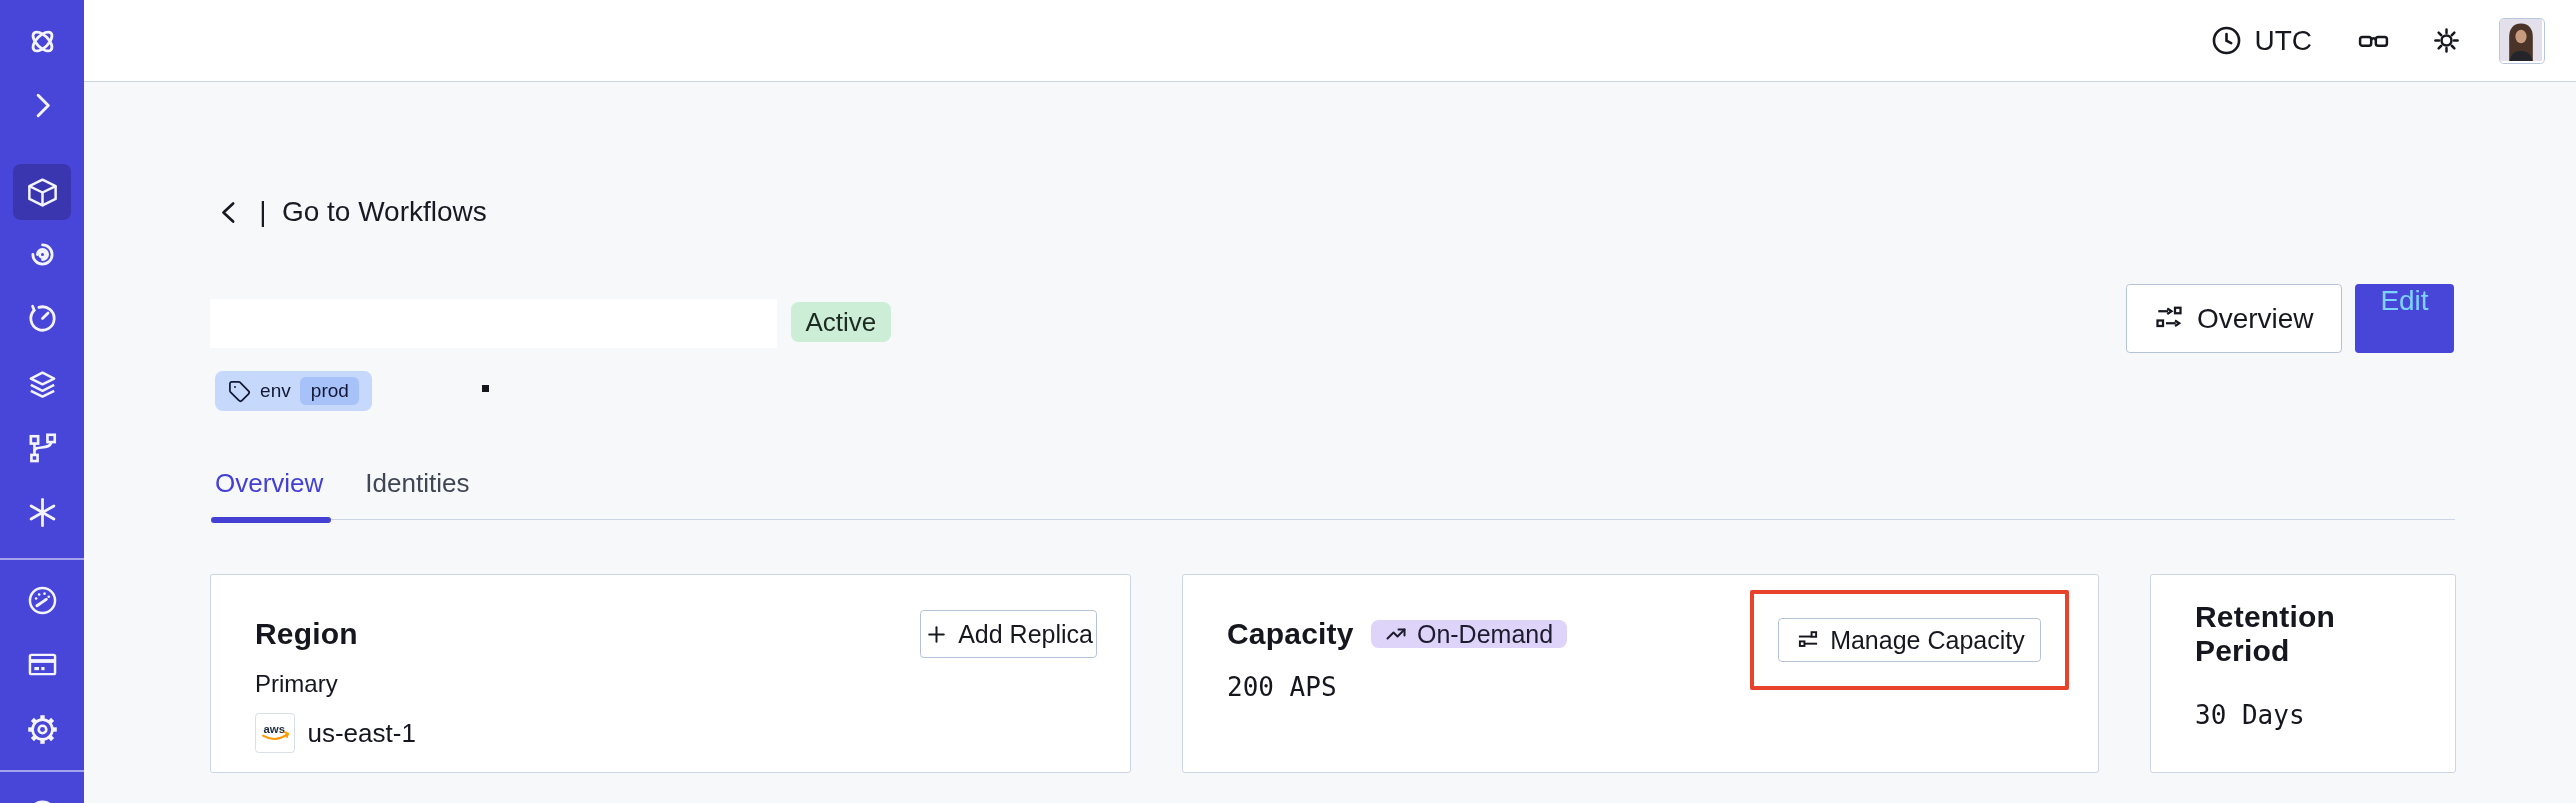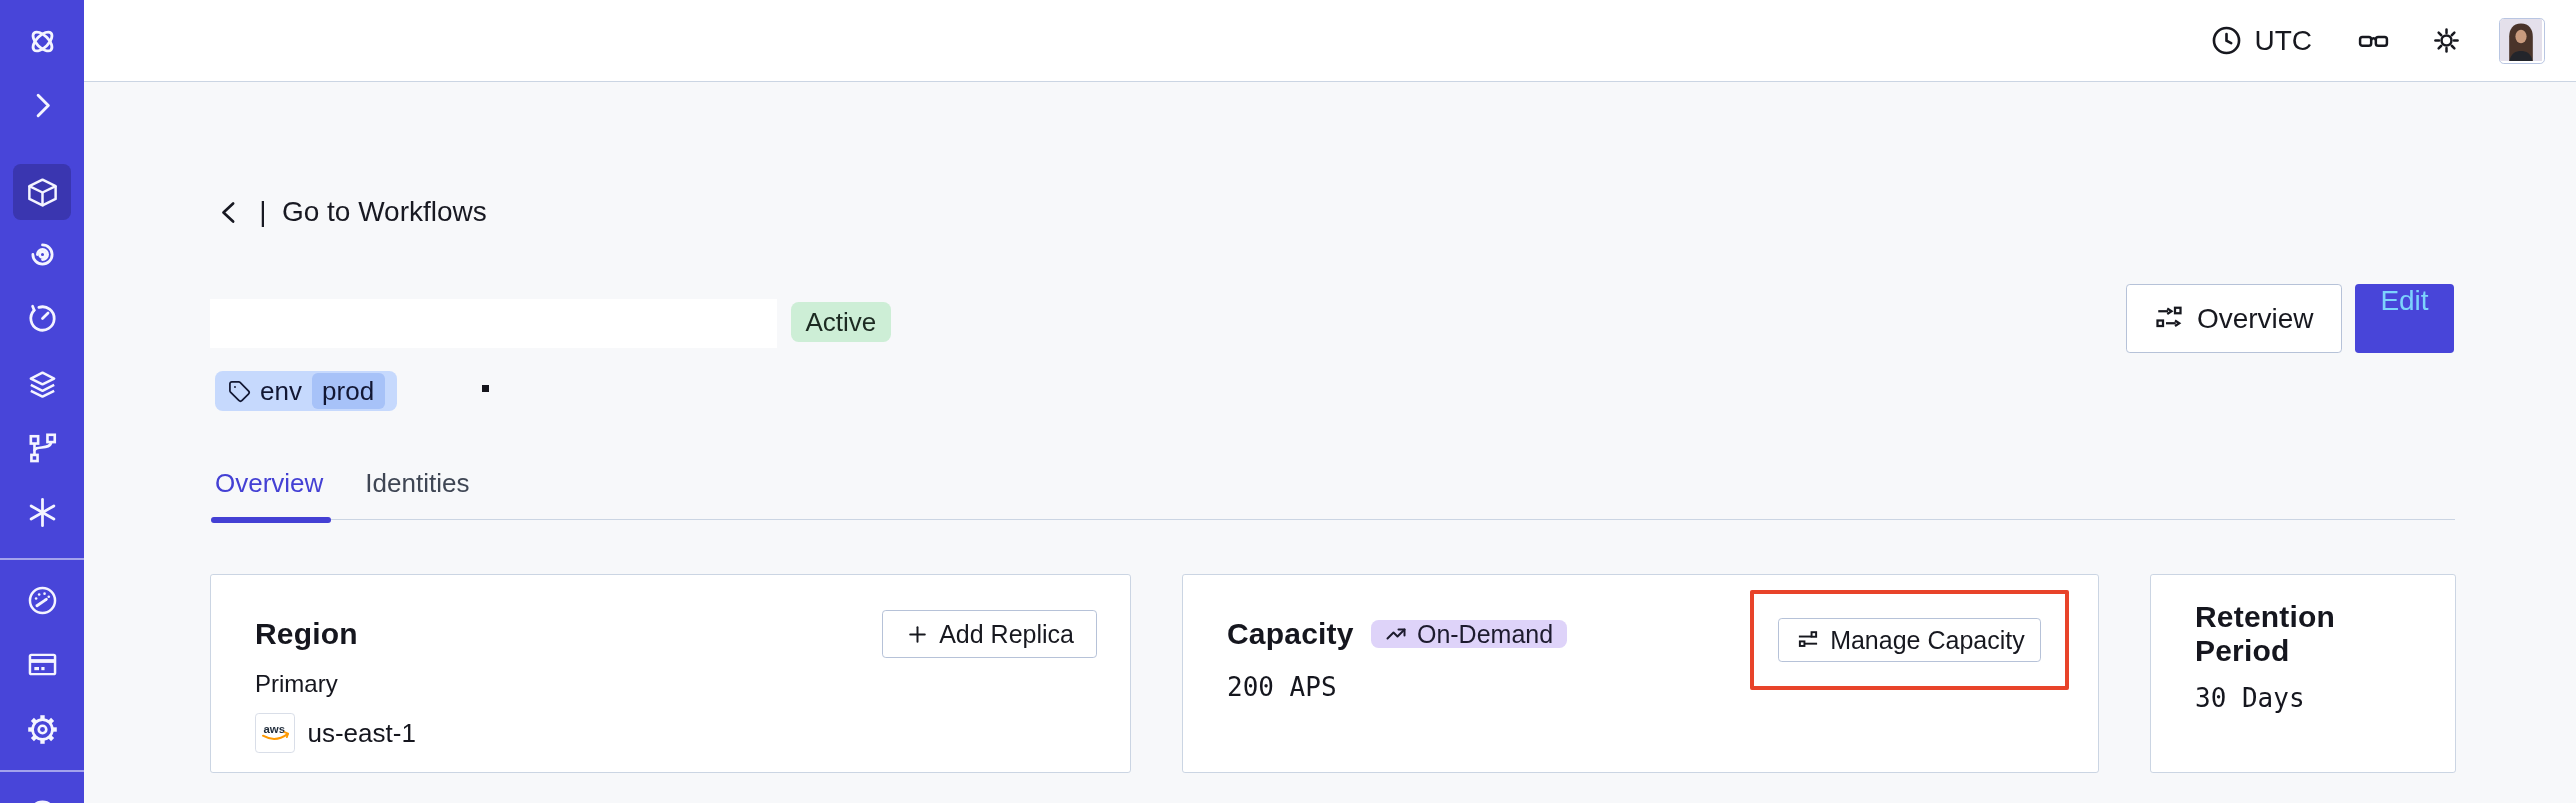--- a/index.html
+++ b/index.html
@@ -36,21 +36,21 @@
   
   .title-redaction{position:absolute;left:210px;top:299px;width:567px;height:49px;background:#ffffff}
   .title-dot{position:absolute;left:482px;top:385px;width:6.7px;height:6.7px;background:#16161c}
   .status-badge{position:absolute;left:791px;top:302px;height:40px;padding:0 14.4px;background:var(--green_badge,#cdeed6);color:#1c2a21;font-size:26px;border-radius:7.7px;display:inline-flex;align-items:center}
 
   .btn-connect{position:absolute;left:2126px;top:284px;width:216px;height:69px;background:#fff;border:1.9px solid var(--button_border,#b6c2d8);border-radius:3.8px;box-sizing:border-box;display:flex;align-items:center;justify-content:center;gap:12.5px;font-size:28px;color:#17181f;cursor:pointer}
   .btn-connect svg{width:30px;height:30px}
   .btn-edit{position:absolute;left:2355px;top:284px;width:99px;height:69px;background:var(--brand,#4845d9);border:none;border-radius:3.8px;display:flex;align-items:flex-start;justify-content:center;font-size:28px;color:#7dd3fc;cursor:pointer}
 
   
-  .tag{position:absolute;left:215px;top:371px;height:40px;display:inline-flex;align-items:center;gap:9.6px;padding:0 12.5px;background:var(--tag_bg,#c6d9fd);border-radius:7.7px;font-size:26px;color:#121733;cursor:default}
+  .tag{position:absolute;left:215px;top:371px;height:40px;display:inline-flex;align-items:center;gap:9.6px;padding:0 12.5px;background:var(--tag_bg,#c6d9fd);border-radius:7.7px;font-size:19px;color:#121733;cursor:default}
   .tag svg{width:23px;height:23px;color:#121733}
   .tag-chip{background:var(--tag_chip,#a7c2f8);border-radius:5.8px;padding:2.9px 10.5px}
 
   
   .tabs{position:absolute;left:215px;top:468px;width:2240px;display:flex;gap:42px;border-bottom:1.9px solid var(--border,#cbd5e3);box-sizing:border-box}
   .tab{font-size:26px;padding-bottom:20px;color:#3f4654;position:relative;cursor:pointer}
   .tab.active{color:var(--accent,#4440d4);font-weight:500}
   .tab.active::after{content:"";position:absolute;left:-3.8px;right:-7.7px;bottom:-3.8px;height:5.8px;border-radius:2.9px;background:var(--accent,#4440d4)}
 
   
@@ -58,24 +58,24 @@
   .card{background:#ffffff;border:1.9px solid var(--border,#cbd5e3);border-radius:2.9px;height:199px;box-sizing:border-box;padding:36px 33px 0 44px;position:relative}
   .card.region{width:921px}
   .card.capacity{width:917px}
   .card.retention{width:306px}
   .card-head{display:flex;align-items:center;justify-content:space-between;height:46px}
   .head-left{display:flex;align-items:center;gap:17.3px}
   .card-title{font-size:30px;font-weight:600;color:#15161e;letter-spacing:0.2px}
   .card-label{font-size:24px;color:#15161e;margin-top:13.4px}
   .card-value{font-size:26px;color:#15161e;margin-top:15px;display:flex;align-items:center;gap:12.5px}
   .mono{font-family:"DejaVu Sans Mono",monospace}
-  .retention .card-value{margin-top:26px}
+  .retention .card-value{margin-top:43px}
 
   .btn-outline{display:inline-flex;align-items:center;gap:9.6px;background:#fff;border:1.9px solid var(--button_border,#b6c2d8);border-radius:3.8px;font-size:25px;color:#17181f;cursor:pointer;box-sizing:border-box;font-family:"Liberation Sans",sans-serif}
-  .btn-add{height:48px;padding:0 22px}
+  .btn-add{height:48px;padding:0 3px}
   .btn-add svg{width:25px;height:25px}
   .pill-ondemand{height:28px;display:inline-flex;align-items:center;gap:8.6px;padding:0 13.4px;background:var(--purple_badge,#ded3f9);border-radius:7.7px;font-size:25px;color:#1d1b2e}
   .pill-ondemand svg{width:24px;height:24px;color:#1d1b2e}
   .manage-wrap{position:absolute;top:15.3px;right:29px;border:4.8px solid var(--annotation_red,#e8432a);border-radius:1.9px;padding:24px}
   .btn-manage{height:44px;padding:0 15.3px}
   .btn-manage svg{width:26px;height:26px}
 
   .aws-box{width:40px;height:40px;border:1.9px solid #d9dee8;border-radius:3.8px;background:#fff;box-sizing:border-box;display:flex;align-items:center;justify-content:center}
 </style>
 </head>

